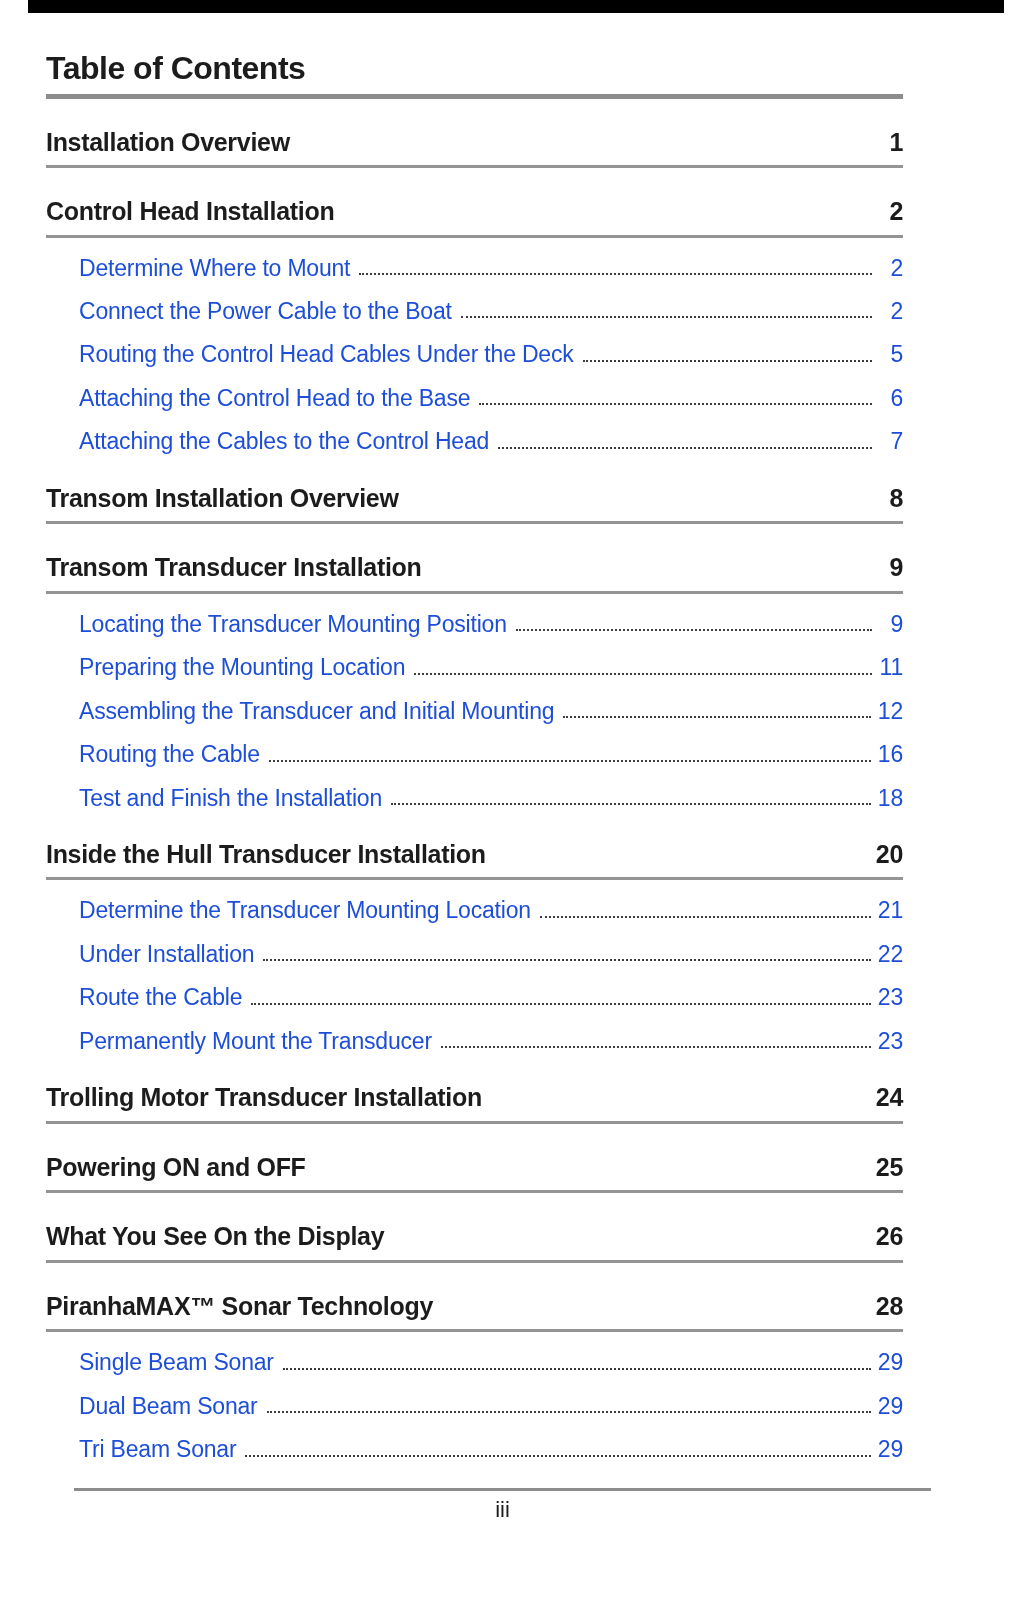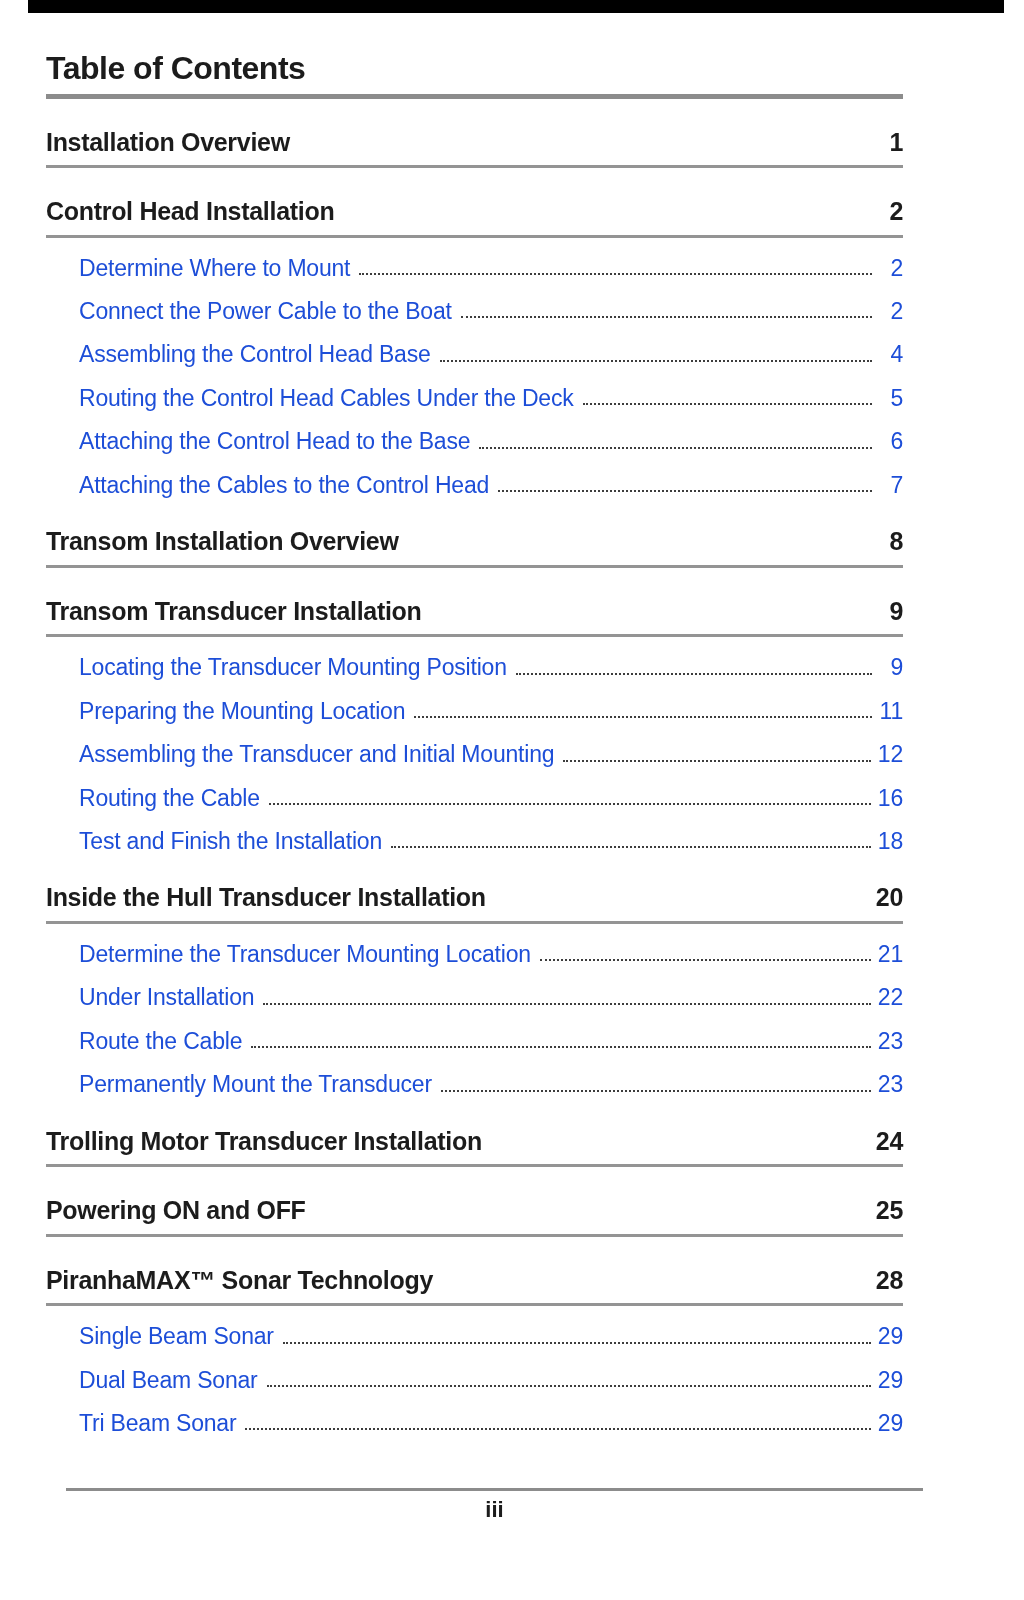--- a/index.html
+++ b/index.html
@@ -70,24 +70,23 @@
     flex: 1;
     border-bottom: 2.5px dotted #3d3d3d;
     margin: 0 7px 0 9px;
     align-self: flex-end;
     transform: translateY(-6px);
   }
   .entry-row .entry-page { min-width: 24px; text-align: right; }
 
   .footer {
     position: absolute;
-    left: 66px;
+    left: 74px;
     width: 857px;
     top: 1488px;
-    font-weight: bold;
   }
   .footer-rule {
     height: 3px;
     background: #8c8c8c;
     margin-bottom: 6px;
   }
   .footer-page-num {
     text-align: center;
     font-size: 22px;
     color: #1c1c1c;
@@ -114,25 +113,20 @@
         <span class="entry-label">Determine Where to Mount</span>
         <span class="dots"></span>
         <span class="entry-page">2</span>
       </div>
       <div class="entry-row">
         <span class="entry-label">Connect the Power Cable to the Boat</span>
         <span class="dots"></span>
         <span class="entry-page">2</span>
       </div>
       <div class="entry-row">
-        <span class="entry-label">Assembling the Control Head Base</span>
-        <span class="dots"></span>
-        <span class="entry-page">4</span>
-      </div>
-      <div class="entry-row">
         <span class="entry-label">Routing the Control Head Cables Under the Deck</span>
         <span class="dots"></span>
         <span class="entry-page">5</span>
       </div>
       <div class="entry-row">
         <span class="entry-label">Attaching the Control Head to the Base</span>
         <span class="dots"></span>
         <span class="entry-page">6</span>
       </div>
       <div class="entry-row">
@@ -197,20 +191,24 @@
         <span class="dots"></span>
         <span class="entry-page">23</span>
       </div>
       <div class="section-row">
         <span class="sec-title">Trolling Motor Transducer Installation</span>
         <span class="sec-page">24</span>
       </div>
       <div class="section-row">
         <span class="sec-title">Powering ON and OFF</span>
         <span class="sec-page">25</span>
+      </div>
+      <div class="section-row">
+        <span class="sec-title">What You See On the Display</span>
+        <span class="sec-page">26</span>
       </div>
       <div class="section-row">
         <span class="sec-title">PiranhaMAX™ Sonar Technology</span>
         <span class="sec-page">28</span>
       </div>
       <div class="entry-row">
         <span class="entry-label">Single Beam Sonar</span>
         <span class="dots"></span>
         <span class="entry-page">29</span>
       </div>

